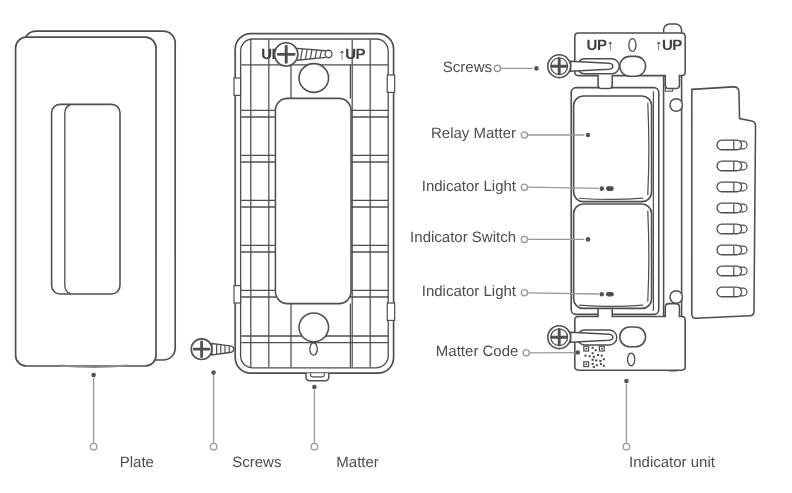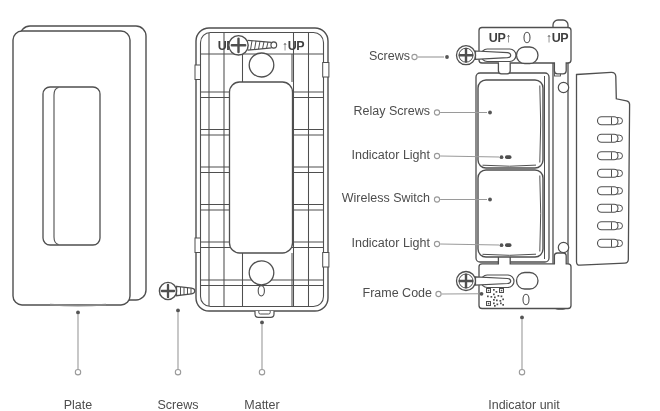--- a/index.html
+++ b/index.html
@@ -1,21 +1,21 @@
 <!DOCTYPE html>
 <html><head>
 <meta charset="utf-8">
 <style>
   :root{ --ln:#4f4f4f; --txt:#4d4d4d; --leader:#9a9a9a; }
   html,body{margin:0;padding:0;background:#fff;}
   .stage{position:relative;width:660px;height:411px;background:#fff;overflow:hidden;
          font-family:"Liberation Sans",sans-serif;}
   .stage svg{position:absolute;left:0;top:0;}
-  .plabel{position:absolute;top:398px;transform:translateX(-50%);
-          font-size:12.5px;color:var(--txt);white-space:nowrap;}
+  .plabel{position:absolute;top:378px;transform:translateX(-50%);
+          font-size:12.5px;color:var(--txt);white-space:nowrap;margin-left:36px;}
   .callout{position:absolute;font-size:12.5px;color:var(--txt);
            white-space:nowrap;text-align:right;}
   .mark{font-family:"Liberation Sans",sans-serif;font-size:12.5px;font-weight:bold;
         fill:#3f3f3f;letter-spacing:-0.4px;}
 </style>
 </head>
 <body>
 
 <div class="stage">
 
@@ -217,19 +217,19 @@
     </g>
   </g>
 </svg>
 
 <div class="plabel" style="left:78px">Plate</div>
 <div class="plabel" style="left:178px">Screws</div>
 <div class="plabel" style="left:262px">Matter</div>
 <div class="plabel" style="left:524px">Indicator unit</div>
 
 <div class="callout" style="right:250px;top:49px">Screws</div>
-<div class="callout" style="right:230px;top:104px">Relay Screws</div>
+<div class="callout" style="right:230px;top:104px">Relay Matter</div>
 <div class="callout" style="right:230px;top:148px">Indicator Light</div>
-<div class="callout" style="right:230px;top:191px">Wireless Switch</div>
+<div class="callout" style="right:230px;top:191px">Indicator Switch</div>
 <div class="callout" style="right:230px;top:236px">Indicator Light</div>
-<div class="callout" style="right:228px;top:286px">Frame Code</div>
+<div class="callout" style="right:228px;top:286px">Matter Code</div>
 
 </div>
 
 </body></html>

